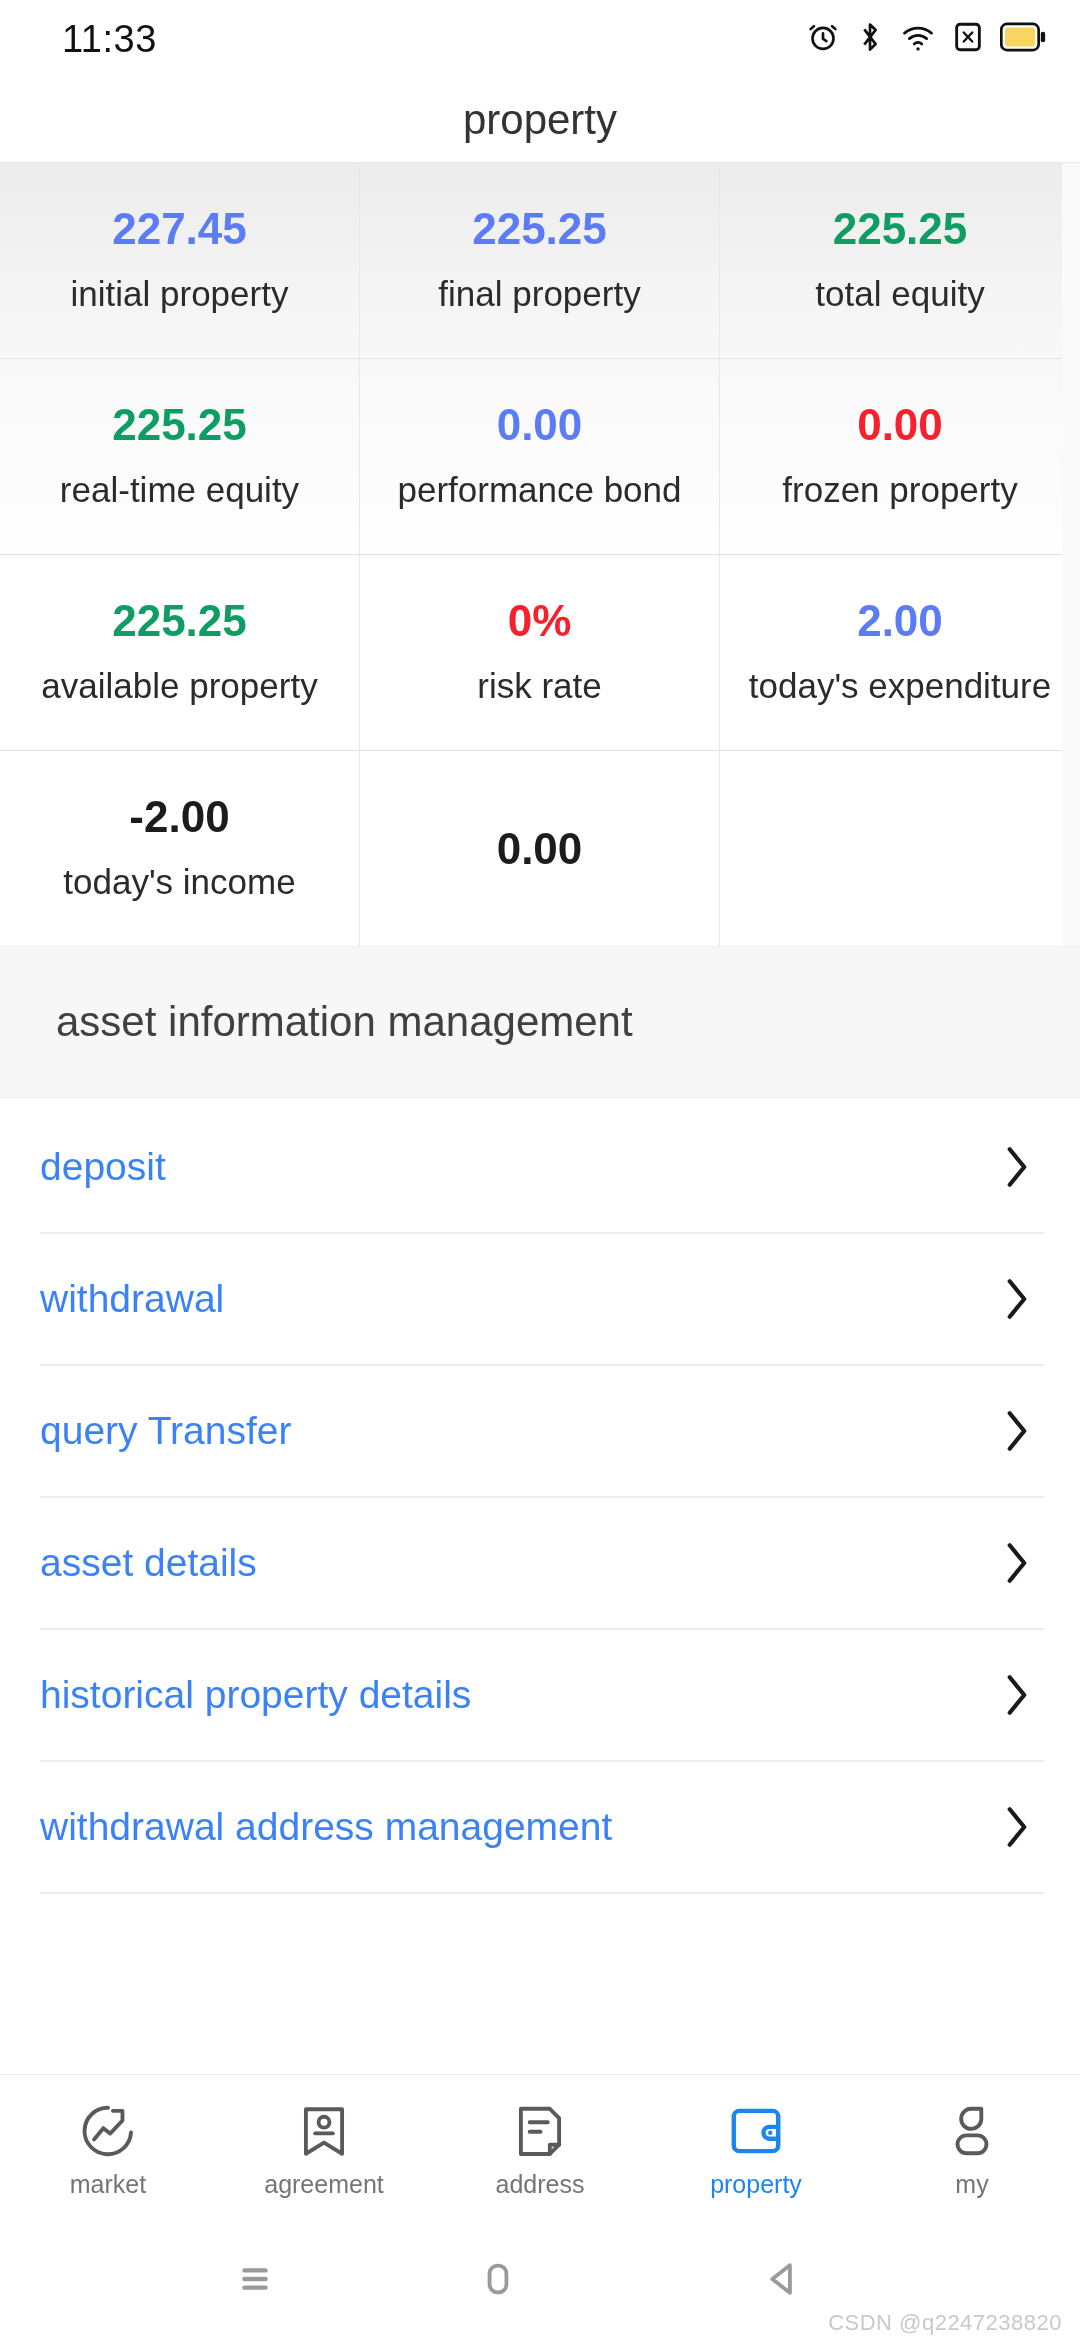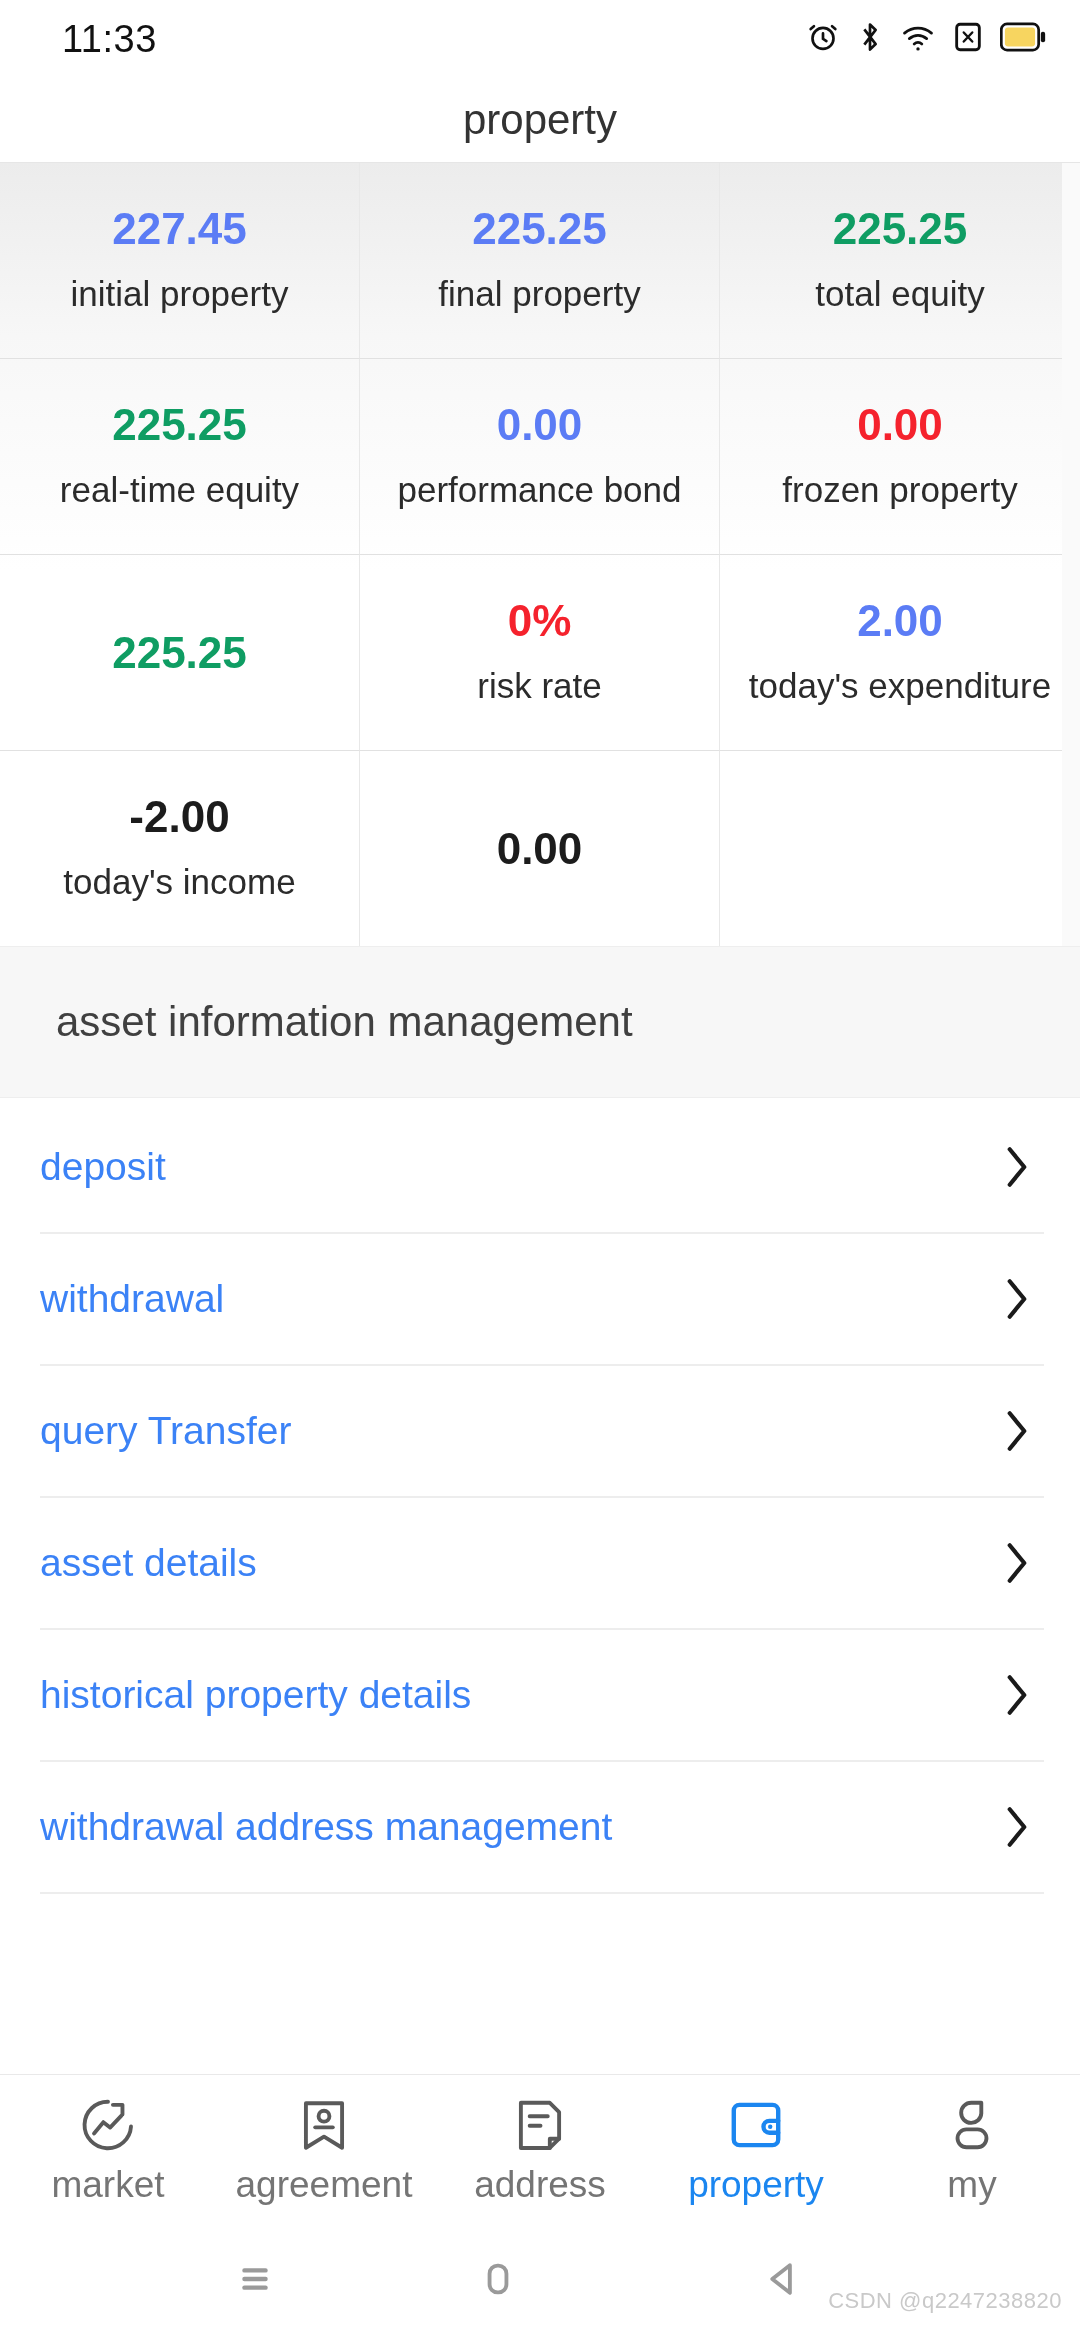--- a/index.html
+++ b/index.html
@@ -148,42 +148,42 @@
   }
   .tab {
     flex: 1 1 0;
     display: flex; flex-direction: column;
     align-items: center; justify-content: center;
     gap: 10px;
     height: 100%;
   }
   .tab-icon { display: block; height: 62px; }
   .tab-label {
-    font-size: 37px;
+    font-size: 25px;
     color: #757575;
     line-height: 1;
   }
   .tab.active .tab-label { color: #1b86f0; }
 
   
   .navbar {
     flex: 0 0 118px;
     position: relative;
     display: flex; align-items: center;
     background: #ffffff;
   }
   .nav-btn {
     flex: 1 1 0;
     display: flex; align-items: center; justify-content: center;
   }
   .nav-btn:nth-child(4) { flex: 1.35 1 0; }
   .nav-spacer { flex: 0.55 1 0; }
   .watermark {
     position: absolute;
-    right: 18px; bottom: 26px;
+    right: 18px; bottom: 4px;
     font-size: 22px;
     color: #c9c9c9;
     letter-spacing: 0.5px;
   }
 </style>
 </head>
 <body>
 
 <div id="screen">
 
@@ -258,20 +258,21 @@
         <div class="stat-label">performance bond</div>
       </div>
 
       <div class="stat-cell">
         <div class="stat-value v-red">0.00</div>
         <div class="stat-label">frozen property</div>
       </div>
 
       <div class="stat-cell">
         <div class="stat-value v-green">225.25</div>
+        <div class="stat-label">available property</div>
       </div>
 
       <div class="stat-cell">
         <div class="stat-value v-red">0%</div>
         <div class="stat-label">risk rate</div>
       </div>
 
       <div class="stat-cell">
         <div class="stat-value v-blue">2.00</div>
         <div class="stat-label">today's expenditure</div>

